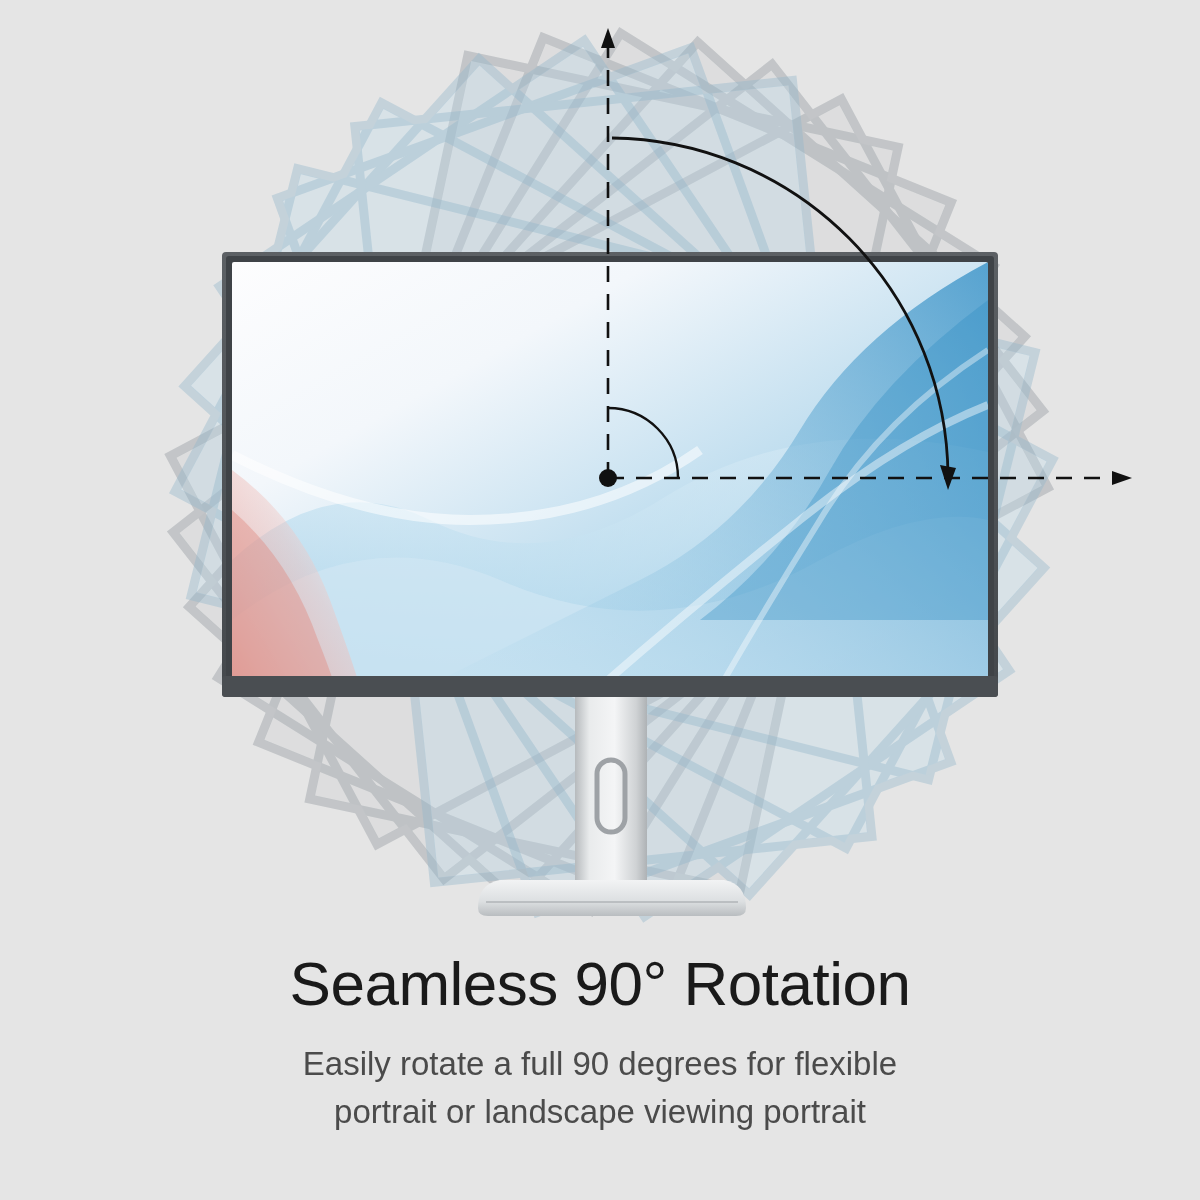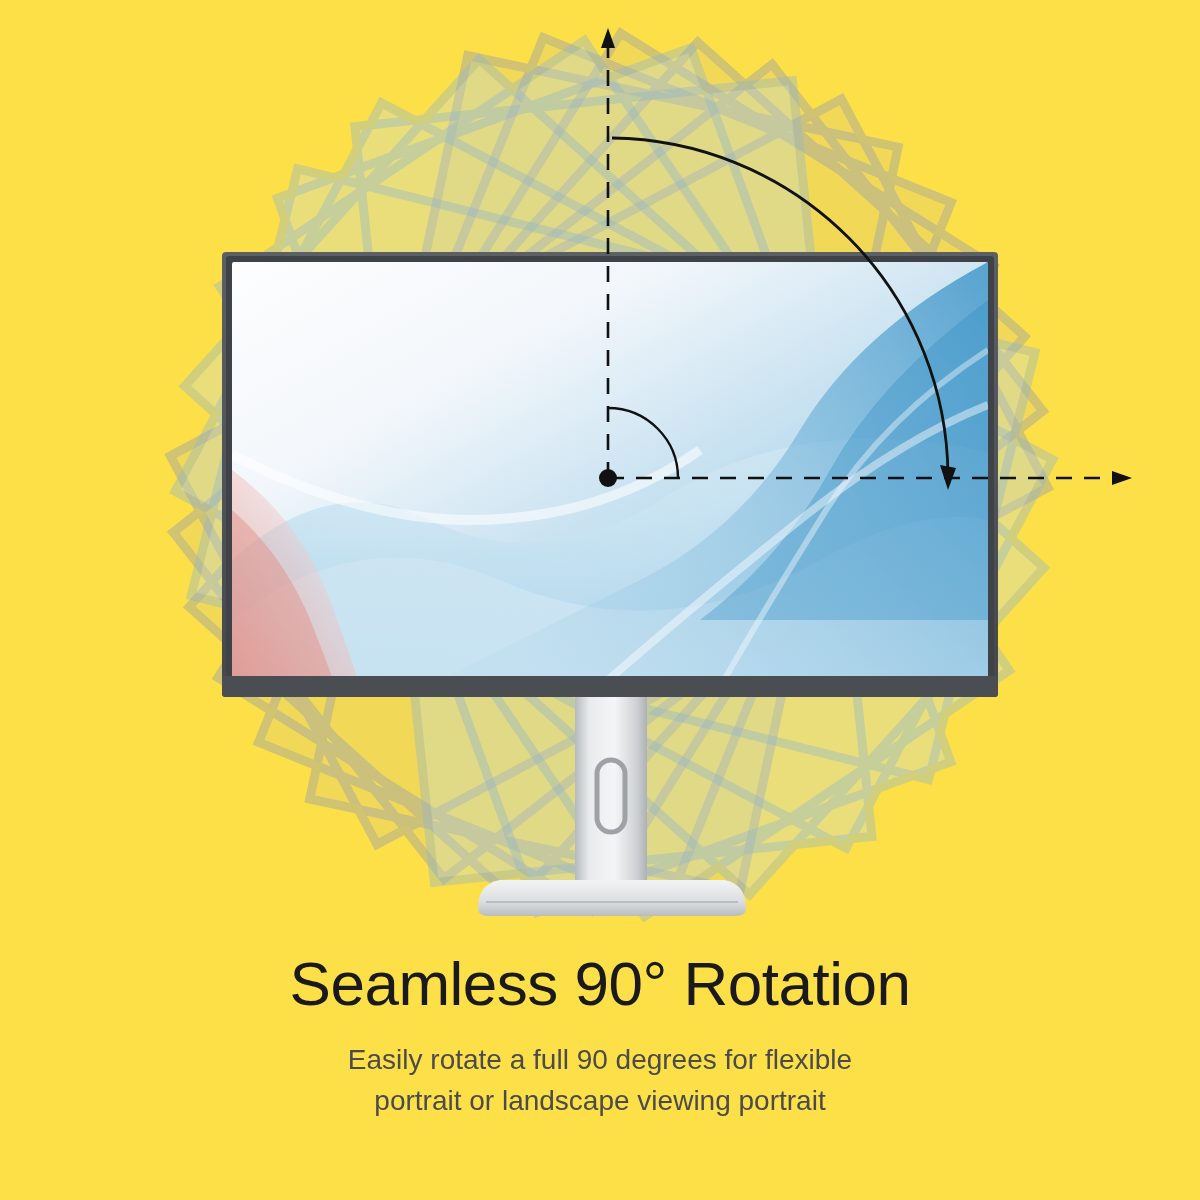--- a/index.html
+++ b/index.html
@@ -10,21 +10,21 @@
   body {
     width: 1200px;
     height: 1200px;
     font-family: "Liberation Sans", sans-serif;
     overflow: hidden;
   }
   .page {
     position: relative;
     width: 1200px;
     height: 1200px;
-    background: #fde047;
+    background: #e5e5e5;
   }
   .illustration {
     position: absolute;
     left: 0;
     top: 0;
     width: 1200px;
     height: 940px;
   }
   .caption-block {
     position: absolute;
@@ -35,21 +35,21 @@
   }
   .headline {
     font-size: 62px;
     font-weight: 400;
     color: #1a1a1a;
     letter-spacing: -0.5px;
     margin: 0;
     line-height: 1.1;
   }
   .subline {
-    font-size: 28px;
+    font-size: 33px;
     font-weight: 400;
     color: #4b4b4b;
     line-height: 1.45;
     margin: 22px 0 0 0;
   }
   svg { display: block; }
 </style>
 </head>
 <body>
 

